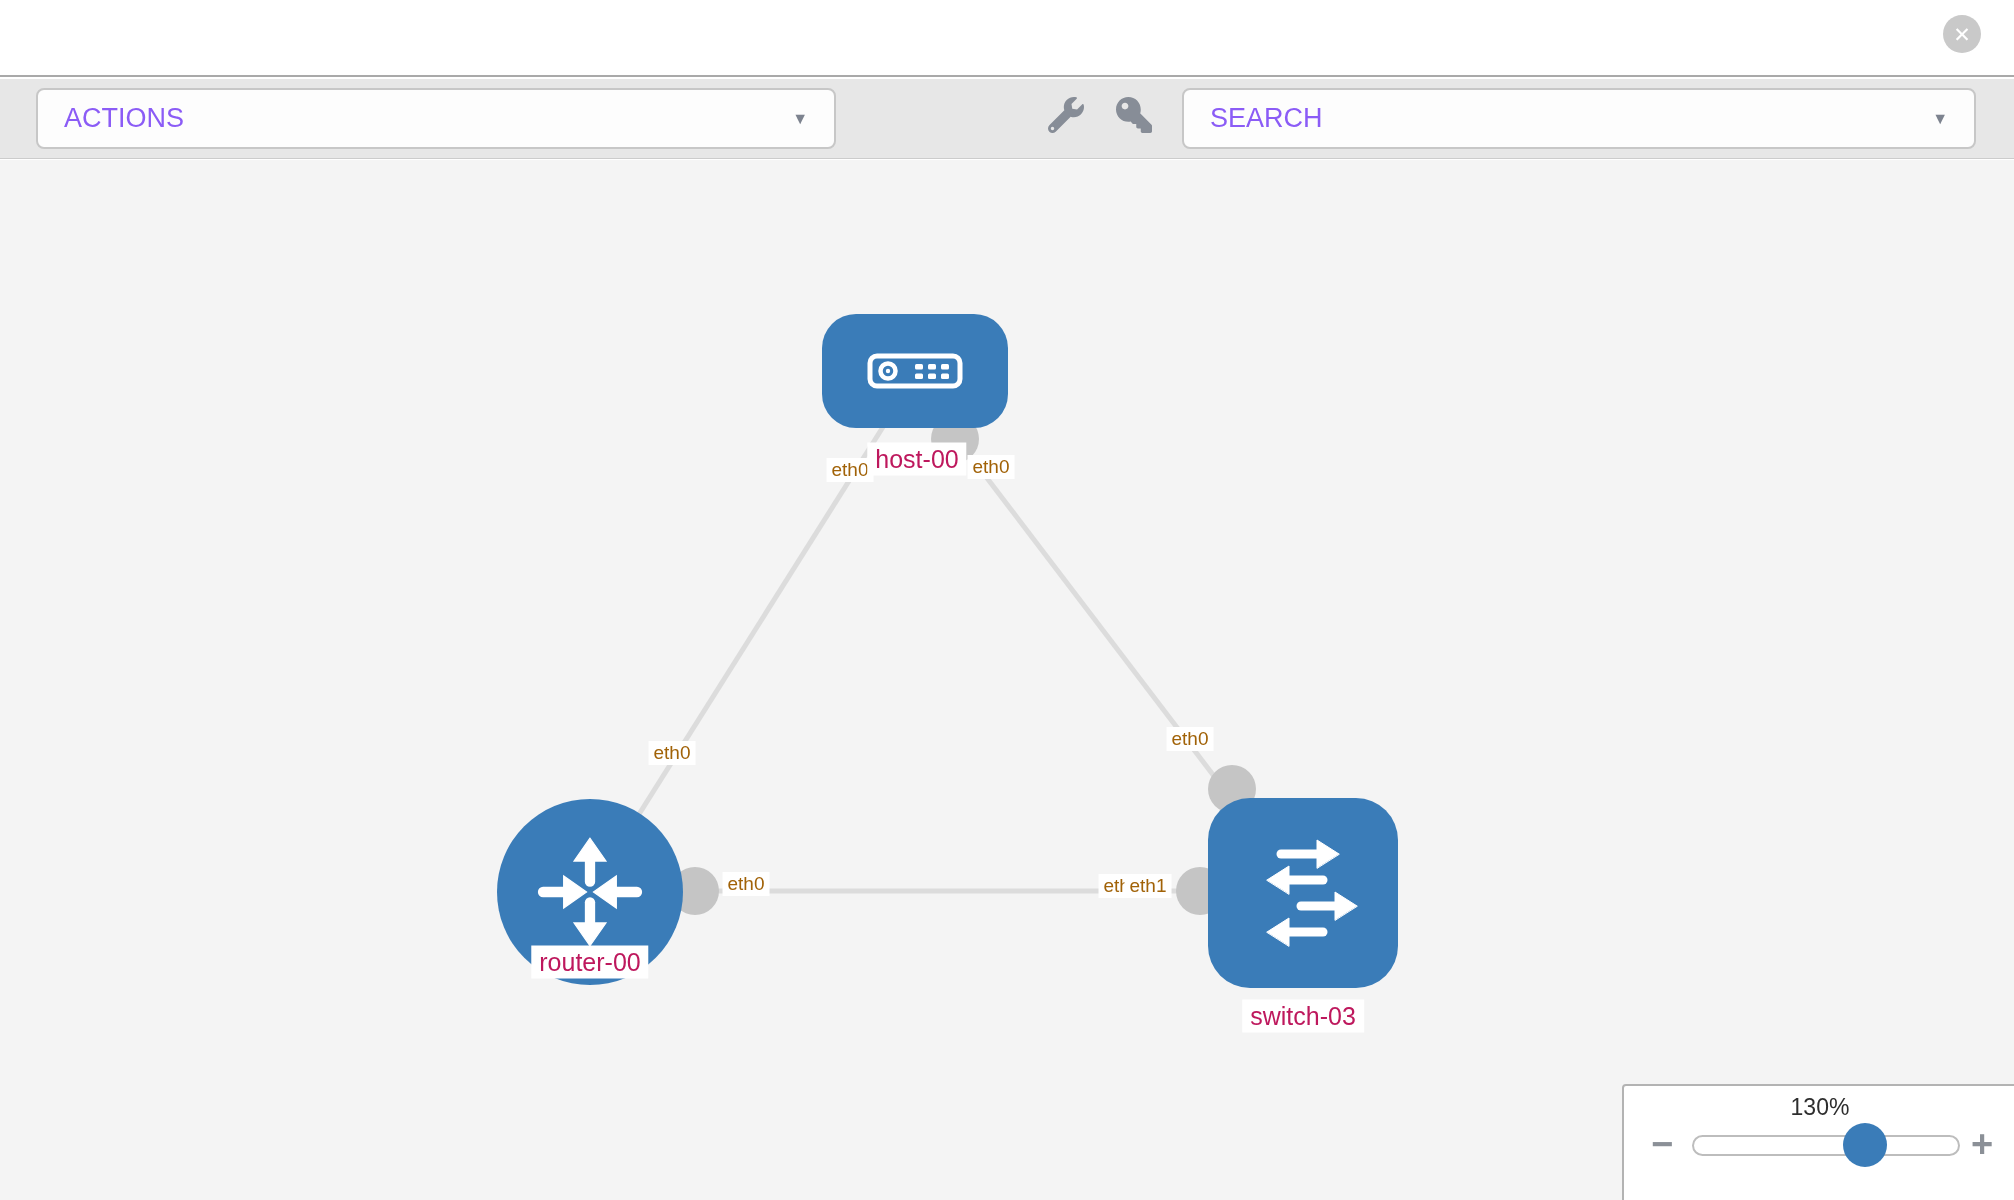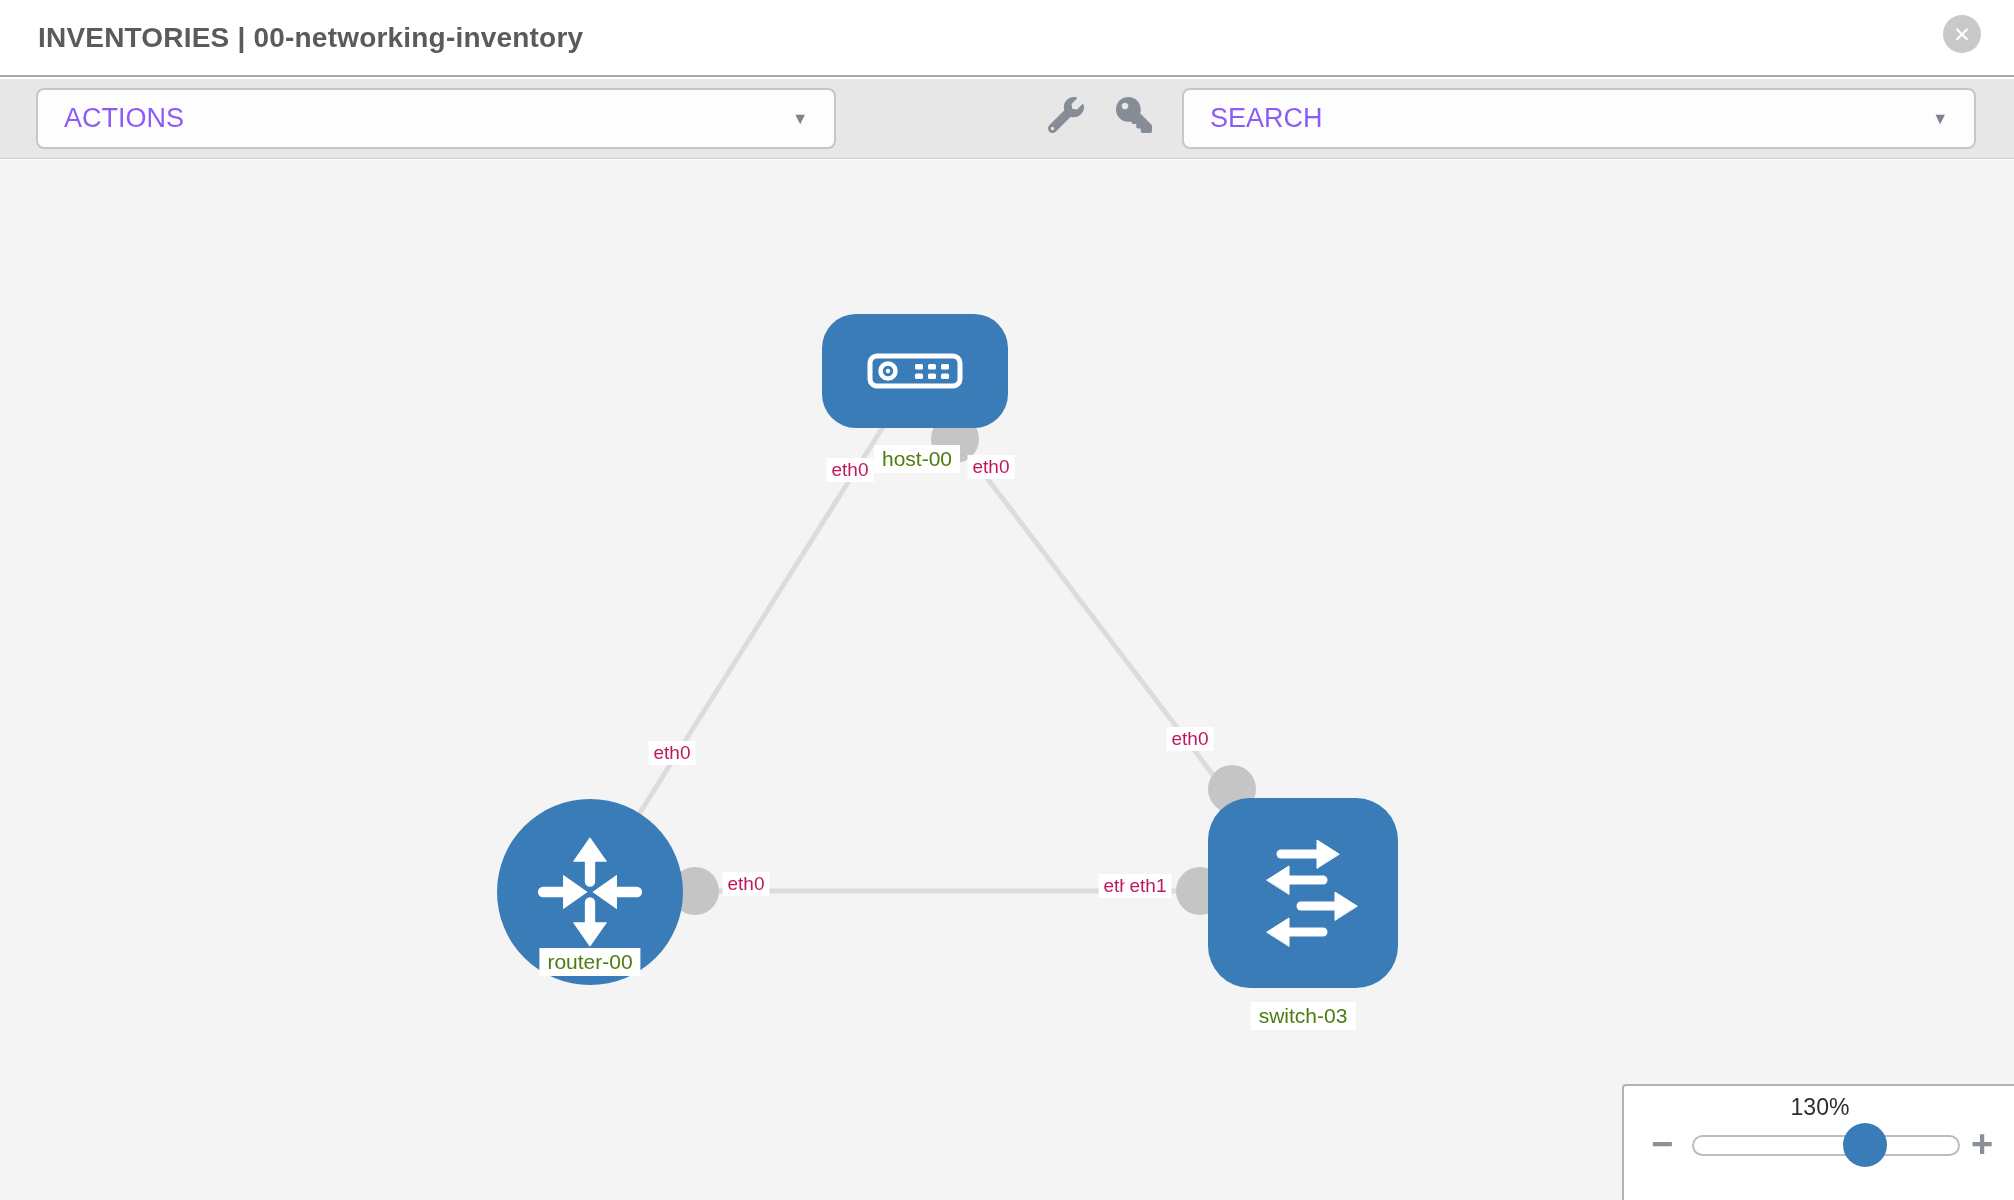--- a/index.html
+++ b/index.html
@@ -41,23 +41,23 @@
   .links-layer circle { fill:var(--endpoint-color,#c5c5c5); }
 
   .node { position:absolute; background:var(--node-color,#3a7cb8);
           display:flex; align-items:center; justify-content:center; cursor:pointer; }
   .node svg { display:block; }
   .node-host   { left:822px; top:154px; width:186px; height:114px; border-radius:34px; }
   .node-router { left:497px; top:639px; width:186px; height:186px; border-radius:50%; }
   .node-switch { left:1208px; top:638px; width:190px; height:190px; border-radius:42px; }
 
   .node-label { position:absolute; transform:translate(-50%,-50%); background:#ffffff;
-                color:#4d7c0f; font-size:21px; padding:2px 8px; white-space:nowrap; z-index:5; }
+                color:#be185d; font-size:25px; padding:2px 8px; white-space:nowrap; z-index:5; }
   .if-label { position:absolute; transform:translate(-50%,-50%); background:#ffffff;
-              color:#be185d; font-size:19px; padding:1px 5px; white-space:nowrap; z-index:4; }
+              color:#a16207; font-size:19px; padding:1px 5px; white-space:nowrap; z-index:4; }
   .if-ghost { z-index:3; }
   .if-front { z-index:4; }
 
   
   .zoom-panel { position:absolute; left:1622px; top:924px; width:400px; height:125px;
                 background:#ffffff; border:2px solid #b3b3b3; border-radius:4px 0 0 0; }
   .zoom-level { position:absolute; left:0; top:8px; width:392px; text-align:center;
                 font-size:23px; color:#2e2e2e; }
   .zoom-minus, .zoom-plus { position:absolute; top:36px; font-size:38px; font-weight:700;
                 color:#8b9097; cursor:pointer; line-height:44px; }
@@ -67,21 +67,20 @@
                 background:#ffffff; border:2px solid #bdbdbd; border-radius:11px; cursor:pointer; }
   .zoom-thumb { position:absolute; left:219px; top:37px; width:44px; height:44px;
                 border-radius:50%; background:var(--node-color,#3a7cb8); cursor:grab; }
 </style>
 </head>
 <body>
 
 <div class="app">
 
   <div class="header">
-    <div class="page-title">INVENTORIES | 00-networking-inventory</div>
     <div class="close-btn">
       <span>✕</span>
     </div>
   </div>
 
   <div class="toolbar">
     <div class="select select-actions">
       <span class="select-label">ACTIONS</span>
       <span class="caret">▼</span>
     </div>

